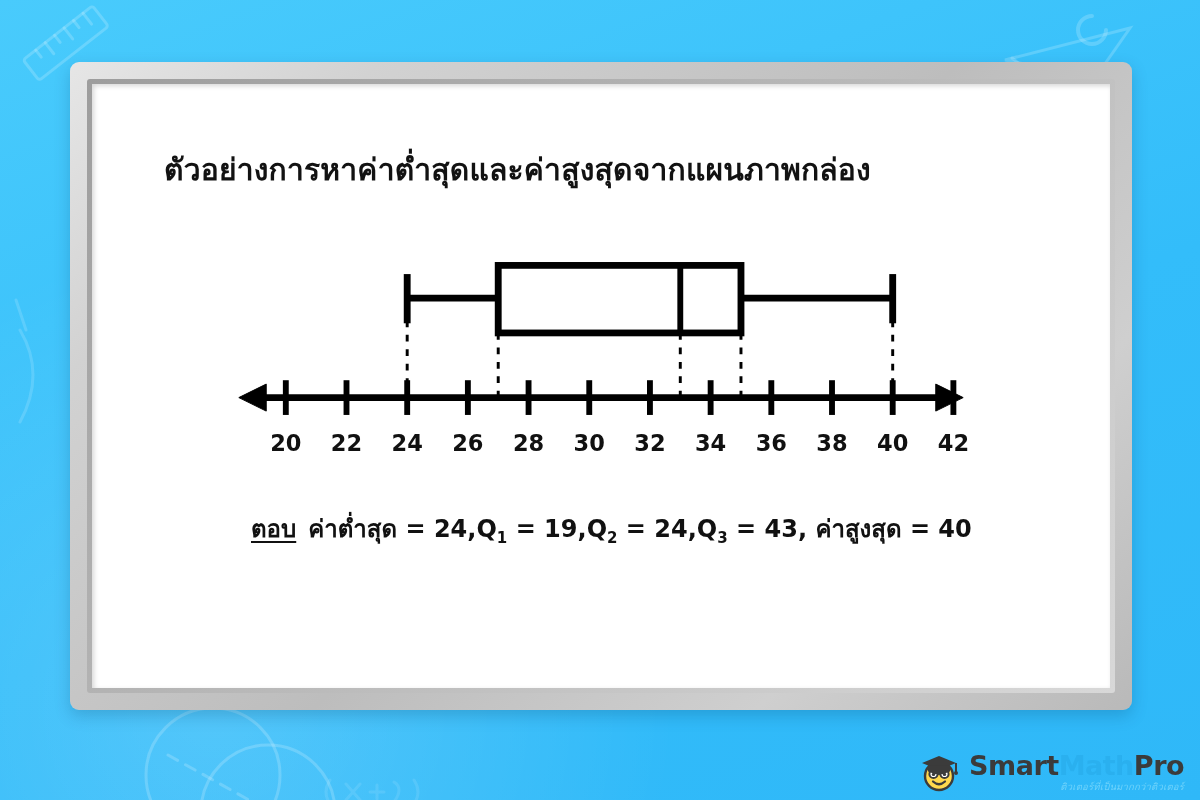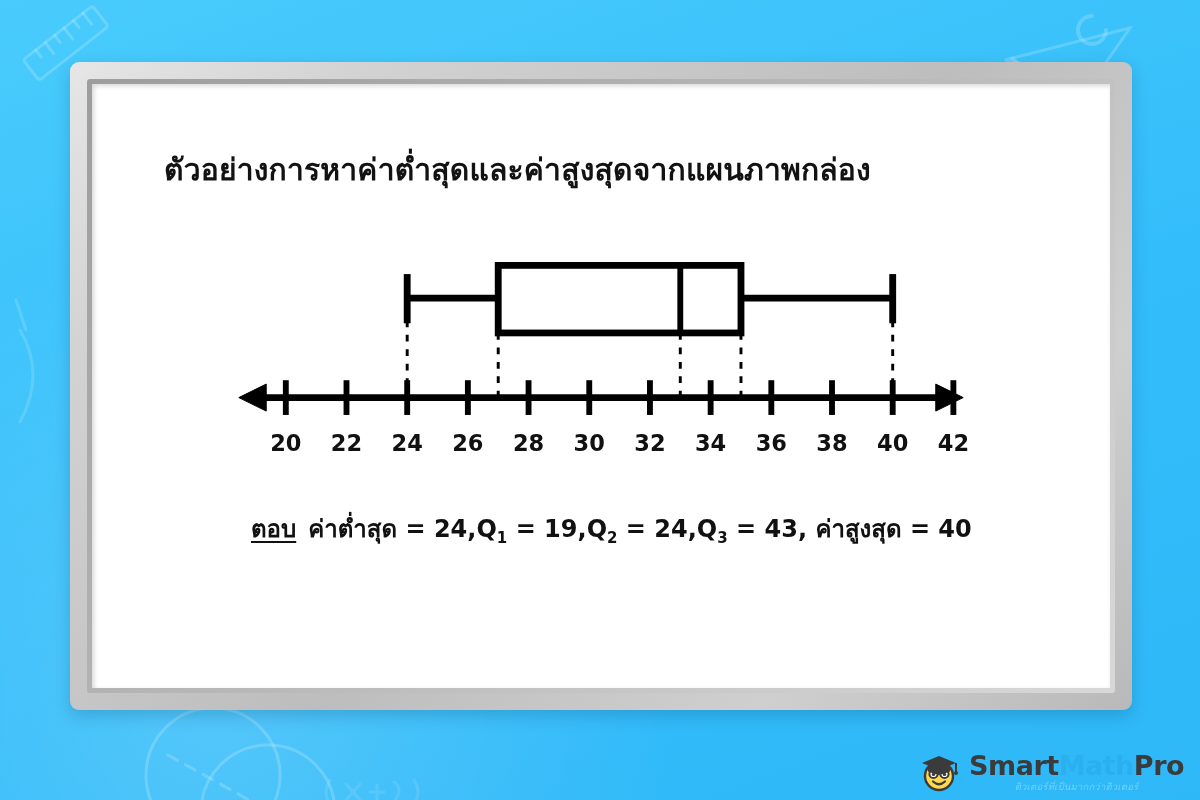--- a/index.html
+++ b/index.html
@@ -66,21 +66,21 @@
   #logo{
     position:absolute; right:16px; bottom:6px;
     display:flex; align-items:center; gap:7px;margin-top:42px;
   }
   #logo-wordmark{ display:flex; flex-direction:column; line-height:1; }
   #logo-title{ font-size:27px; font-weight:bold; letter-spacing:-.5px; }
   #logo-smart{ color:#3b3b3b; }
   #logo-math{ color:#2ab0ef; }
   #logo-pro{ color:#3b3b3b; }
   #logo-tagline{
-    font-size:9.5px; color:#6fd3fb; margin-top:3px; text-align:center;
+    font-size:9.5px; color:#6fd3fb; margin-top:3px; text-align:right;
     font-style:italic; letter-spacing:.2px;
   }
 </style>
 </head>
 <body>
 
 <div id="bg-gradient"></div>
 
 <svg id="bg-doodles" viewBox="0 0 1200 800">
   <g stroke="#ffffff" stroke-opacity="0.22" fill="none" stroke-width="3" stroke-linecap="round">

